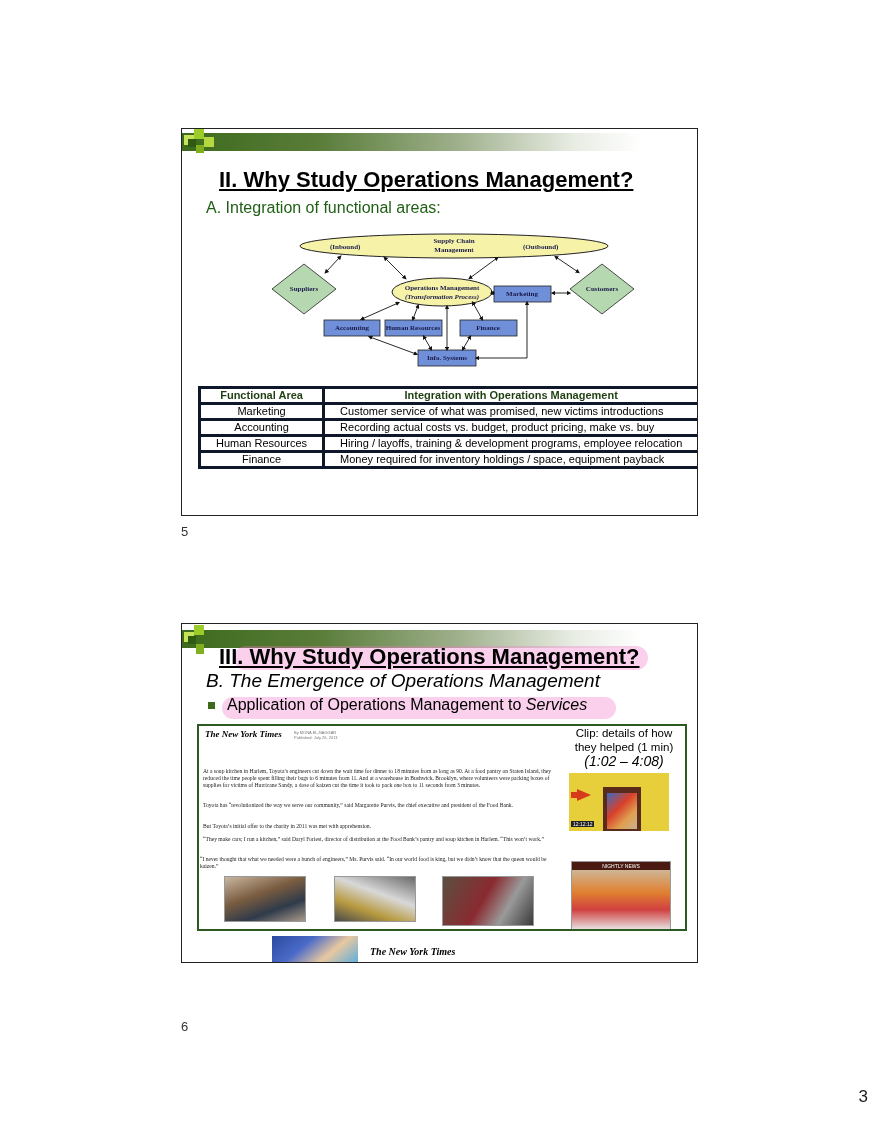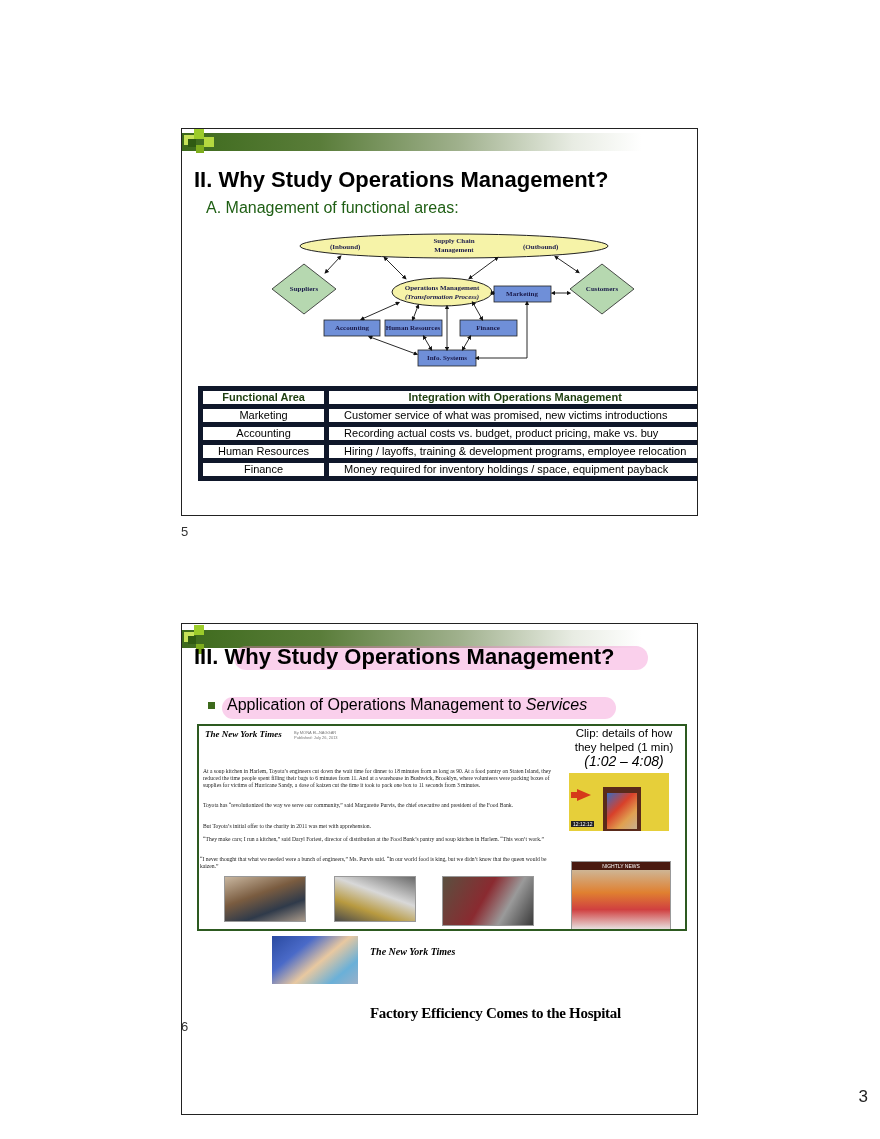--- a/index.html
+++ b/index.html
@@ -1,38 +1,38 @@
 <!DOCTYPE html>
 <html><head>
 <meta charset="utf-8">
 <style>
   html, body { margin:0; padding:0; background:#ffffff; }
   body { width:880px; height:1139px; position:relative; overflow:hidden; font-family:"Liberation Sans", sans-serif; color:#000; }
 
   .slide { position:absolute; left:181px; width:517px; background:#fff; border:1.5px solid #222; box-sizing:border-box; overflow:hidden; }
   #slide1 { top:128px; height:388px; }
-  #slide2 { top:623px; height:492px; }
+  #slide2 { top:623px; height:340px; }
 
   .deco-bar { position:absolute; left:0; top:4px; width:460px; height:18px; background:linear-gradient(to right,#3d6a1c 0%,#5a7d3a 30%,#9fb08c 60%,#e8ece3 85%,#fff 100%); }
   .deco-sq { position:absolute; }
 
   .slide-number { position:absolute; font-size:13px; color:#333; font-family:"Liberation Sans", sans-serif; }
   .page-number { position:absolute; right:12px; top:1087px; font-size:17px; color:#222; }
 
-  .title { position:absolute; left:12px; font-weight:bold; font-size:22px; white-space:nowrap; }
+  .title { position:absolute; left:37px; font-weight:bold; font-size:22px; white-space:nowrap;text-decoration:underline; }
   .subtitle1 { position:absolute; left:24px; top:70px; font-size:16px; color:#1f5f14; }
 
   
   .diagram { position:absolute; left:88px; top:103px; width:370px; height:145px; }
   .diagram svg { width:370px; height:145px; }
   .dtext { font-family:"Liberation Serif", serif; font-size:7px; fill:#1a1a4a; font-weight:bold; }
 
   
   .ftable { position:absolute; left:16px; top:257px; border-collapse:collapse; font-size:11px; }
-  .ftable td, .ftable th { border:5px solid #0f172a; padding:0 15px; height:13px; line-height:13px; white-space:nowrap; }
+  .ftable td, .ftable th { border:3px solid #0f172a; padding:0 15px; height:13px; line-height:13px; white-space:nowrap; }
   .ftable th { font-weight:bold; color:#1f3f10;text-align:center; }
   .ftable td.area { text-align:center; }
   .ftable th.area { text-align:center; }
 
   
   .hl { position:absolute; background:rgba(240,120,200,0.35); border-radius:12px; }
   .sub2 { position:absolute; left:24px; top:46px; font-size:19px; font-style:italic; }
   .bullet-row { position:absolute; left:26px; top:72px; font-size:16px; display:flex; align-items:center; }
   .bullet-sq { width:7px; height:7px; background:#3d6a1c; margin-right:12px; }
   .content-box { position:absolute; left:15px; top:100px; width:490px; height:207px; border:2px solid #2d5a20; box-sizing:border-box; background:#fff; overflow:hidden; }
@@ -53,21 +53,21 @@
 
 <div class="slide" id="slide1">
   <div class="deco-bar"></div>
   <div class="deco-sq" style="left:2px;top:6px;width:10px;height:10px;background:#c7e35a;"></div>
   <div class="deco-sq" style="left:12px;top:0;width:10px;height:10px;background:#9ccc2a;"></div>
   <div class="deco-sq" style="left:6px;top:10px;width:8px;height:8px;background:#2f5a12;"></div>
   <div class="deco-sq" style="left:14px;top:16px;width:8px;height:8px;background:#7fae1e;"></div>
   <div class="deco-sq" style="left:22px;top:8px;width:10px;height:10px;background:#b5d840;"></div>
 
   <div class="title" style="top:38px;">II. Why Study Operations Management?</div>
-  <div class="subtitle1">A. Management of functional areas:</div>
+  <div class="subtitle1">A. Integration of functional areas:</div>
 
   <div class="diagram">
     <svg viewBox="0 0 370 145">
       <defs>
         <marker id="ah" markerWidth="5" markerHeight="5" refX="2.5" refY="2.5" orient="auto-start-reverse">
             <path d="M0,0 L5,2.5 L0,5 z" fill="#111"></path>
           </marker>
       </defs>
 
       <ellipse cx="184" cy="14" rx="154" ry="12" fill="#f6f3a8" stroke="#222" stroke-width="1"></ellipse>
@@ -146,20 +146,21 @@
 
 <div class="slide" id="slide2">
   <div class="deco-bar" style="top:6px;"></div>
   <div class="deco-sq" style="left:2px;top:8px;width:10px;height:10px;background:#c7e35a;"></div>
   <div class="deco-sq" style="left:12px;top:1px;width:10px;height:10px;background:#9ccc2a;"></div>
   <div class="deco-sq" style="left:6px;top:12px;width:8px;height:8px;background:#2f5a12;"></div>
   <div class="deco-sq" style="left:14px;top:20px;width:8px;height:10px;background:#7fae1e;"></div>
 
   <div class="hl" style="left:52px;top:22px;width:414px;height:24px;"></div>
   <div class="title" style="top:20px;">III. Why Study Operations Management?</div>
+  <div class="sub2">B. The Emergence of Operations Management</div>
   <div class="hl" style="left:40px;top:73px;width:394px;height:22px;"></div>
   <div class="bullet-row">
     <span class="bullet-sq"></span>
     <span style="white-space:pre;">Application of Operations Management to </span>
       <i>Services</i>
   </div>
 
   <div class="content-box">
     <div class="nyt-logo" style="position:absolute;left:6px;top:3px;">The New York Times</div>
     <div class="byline">

